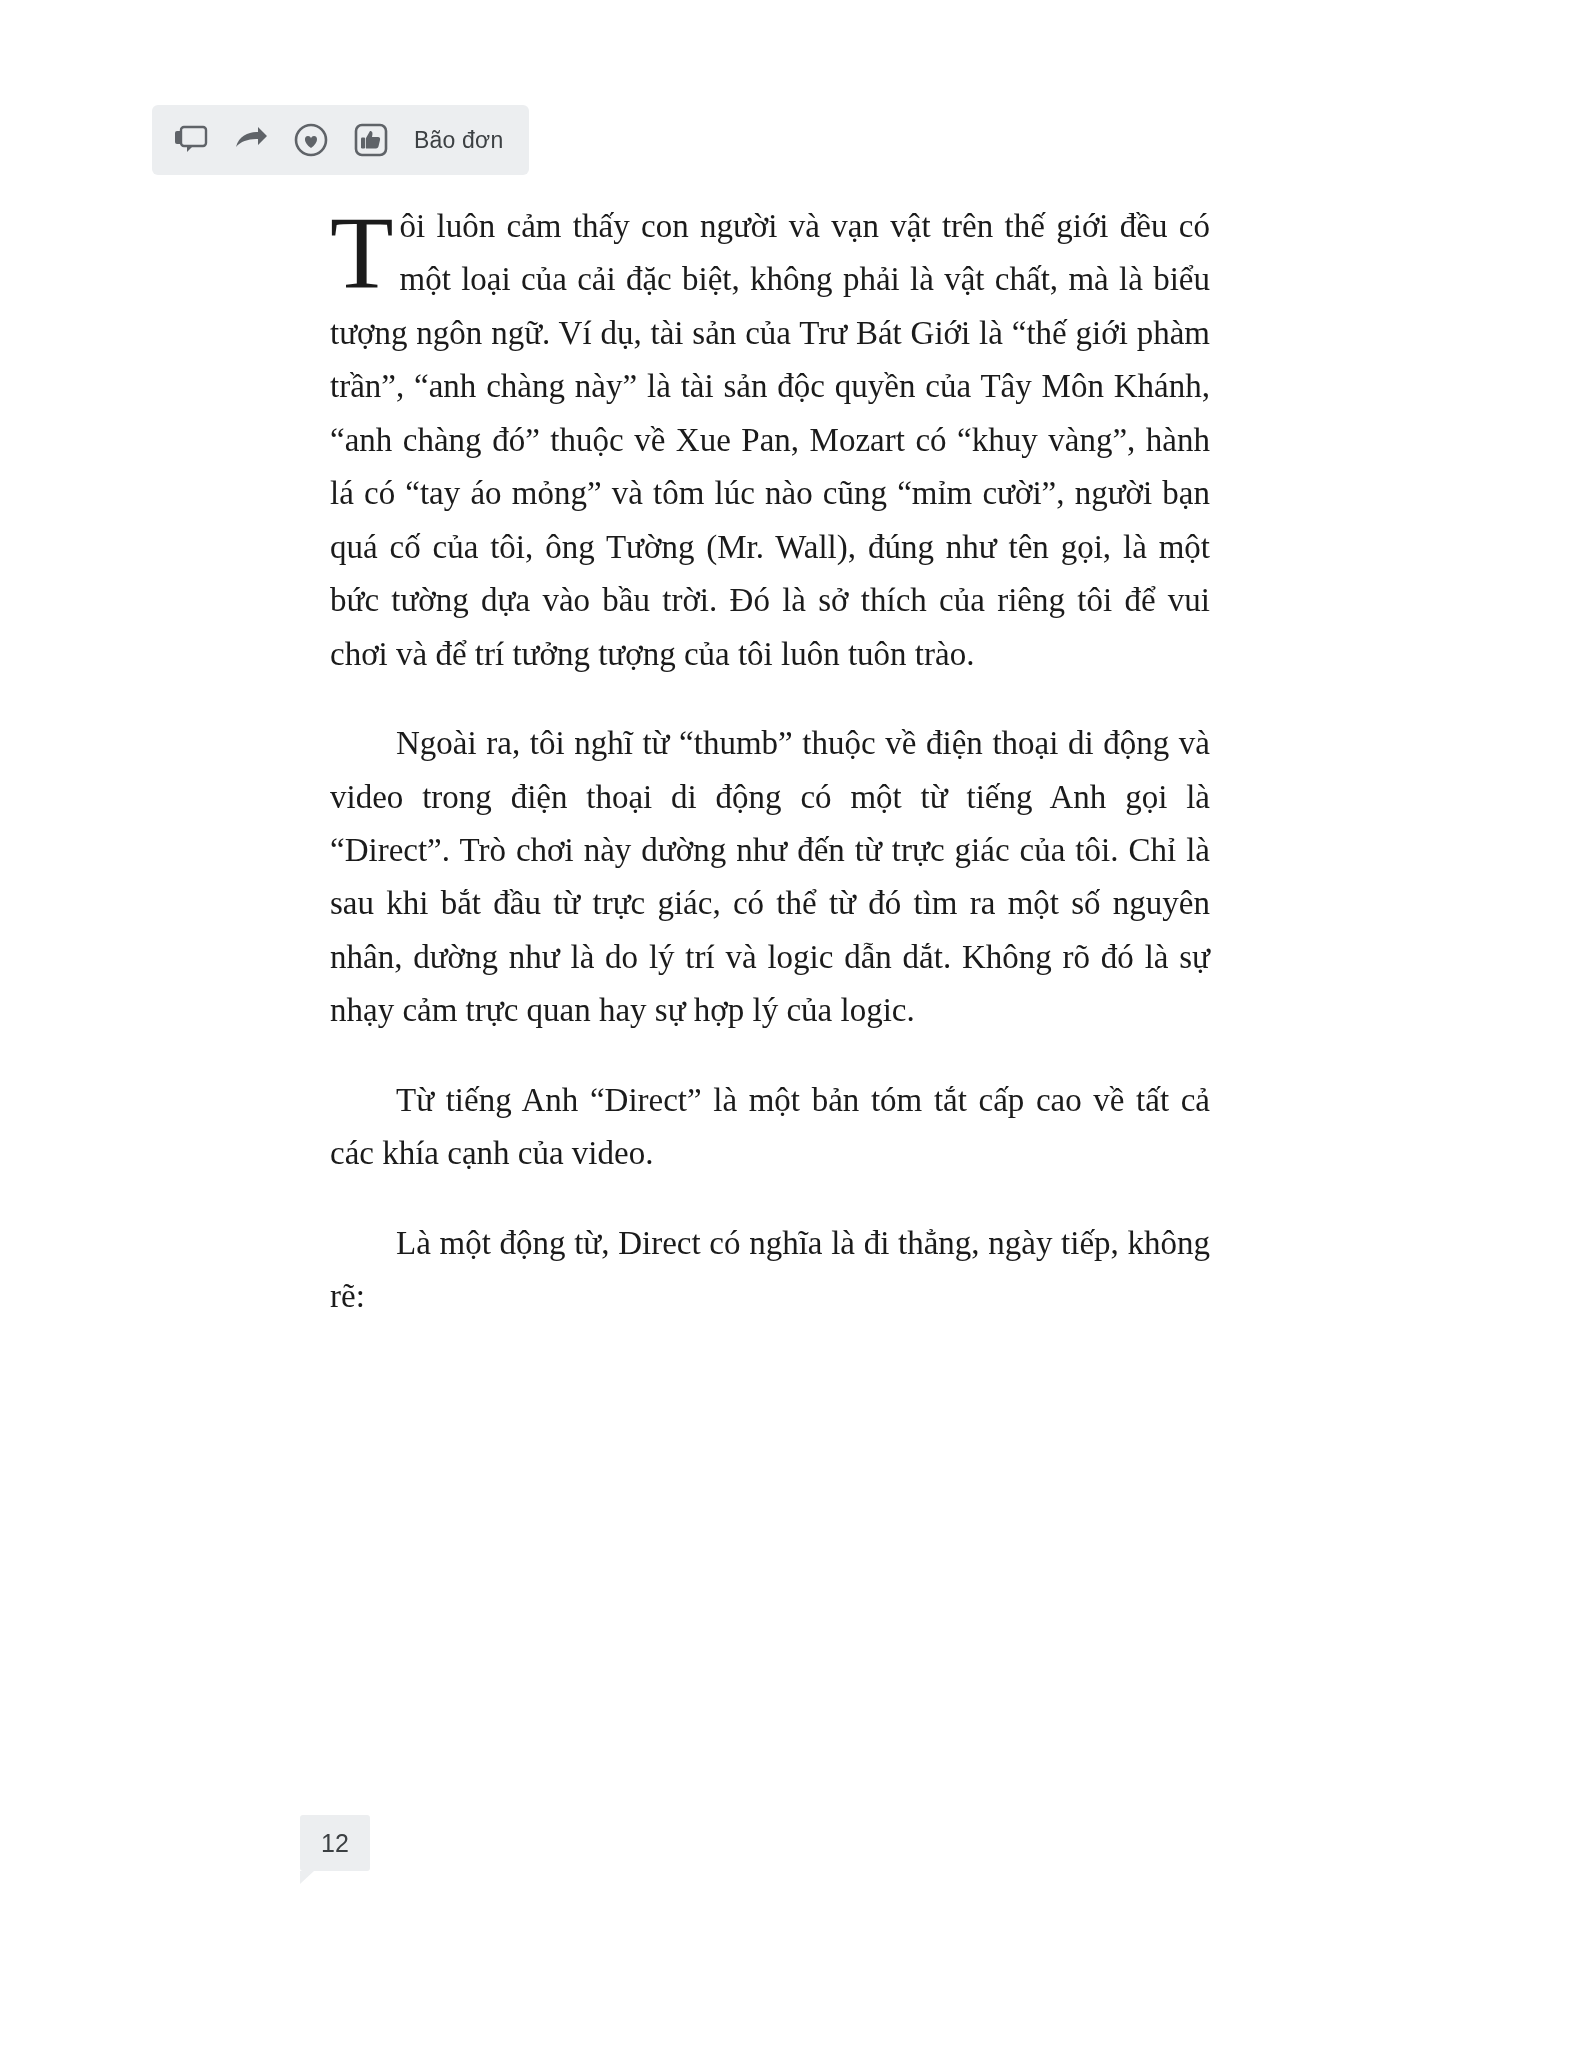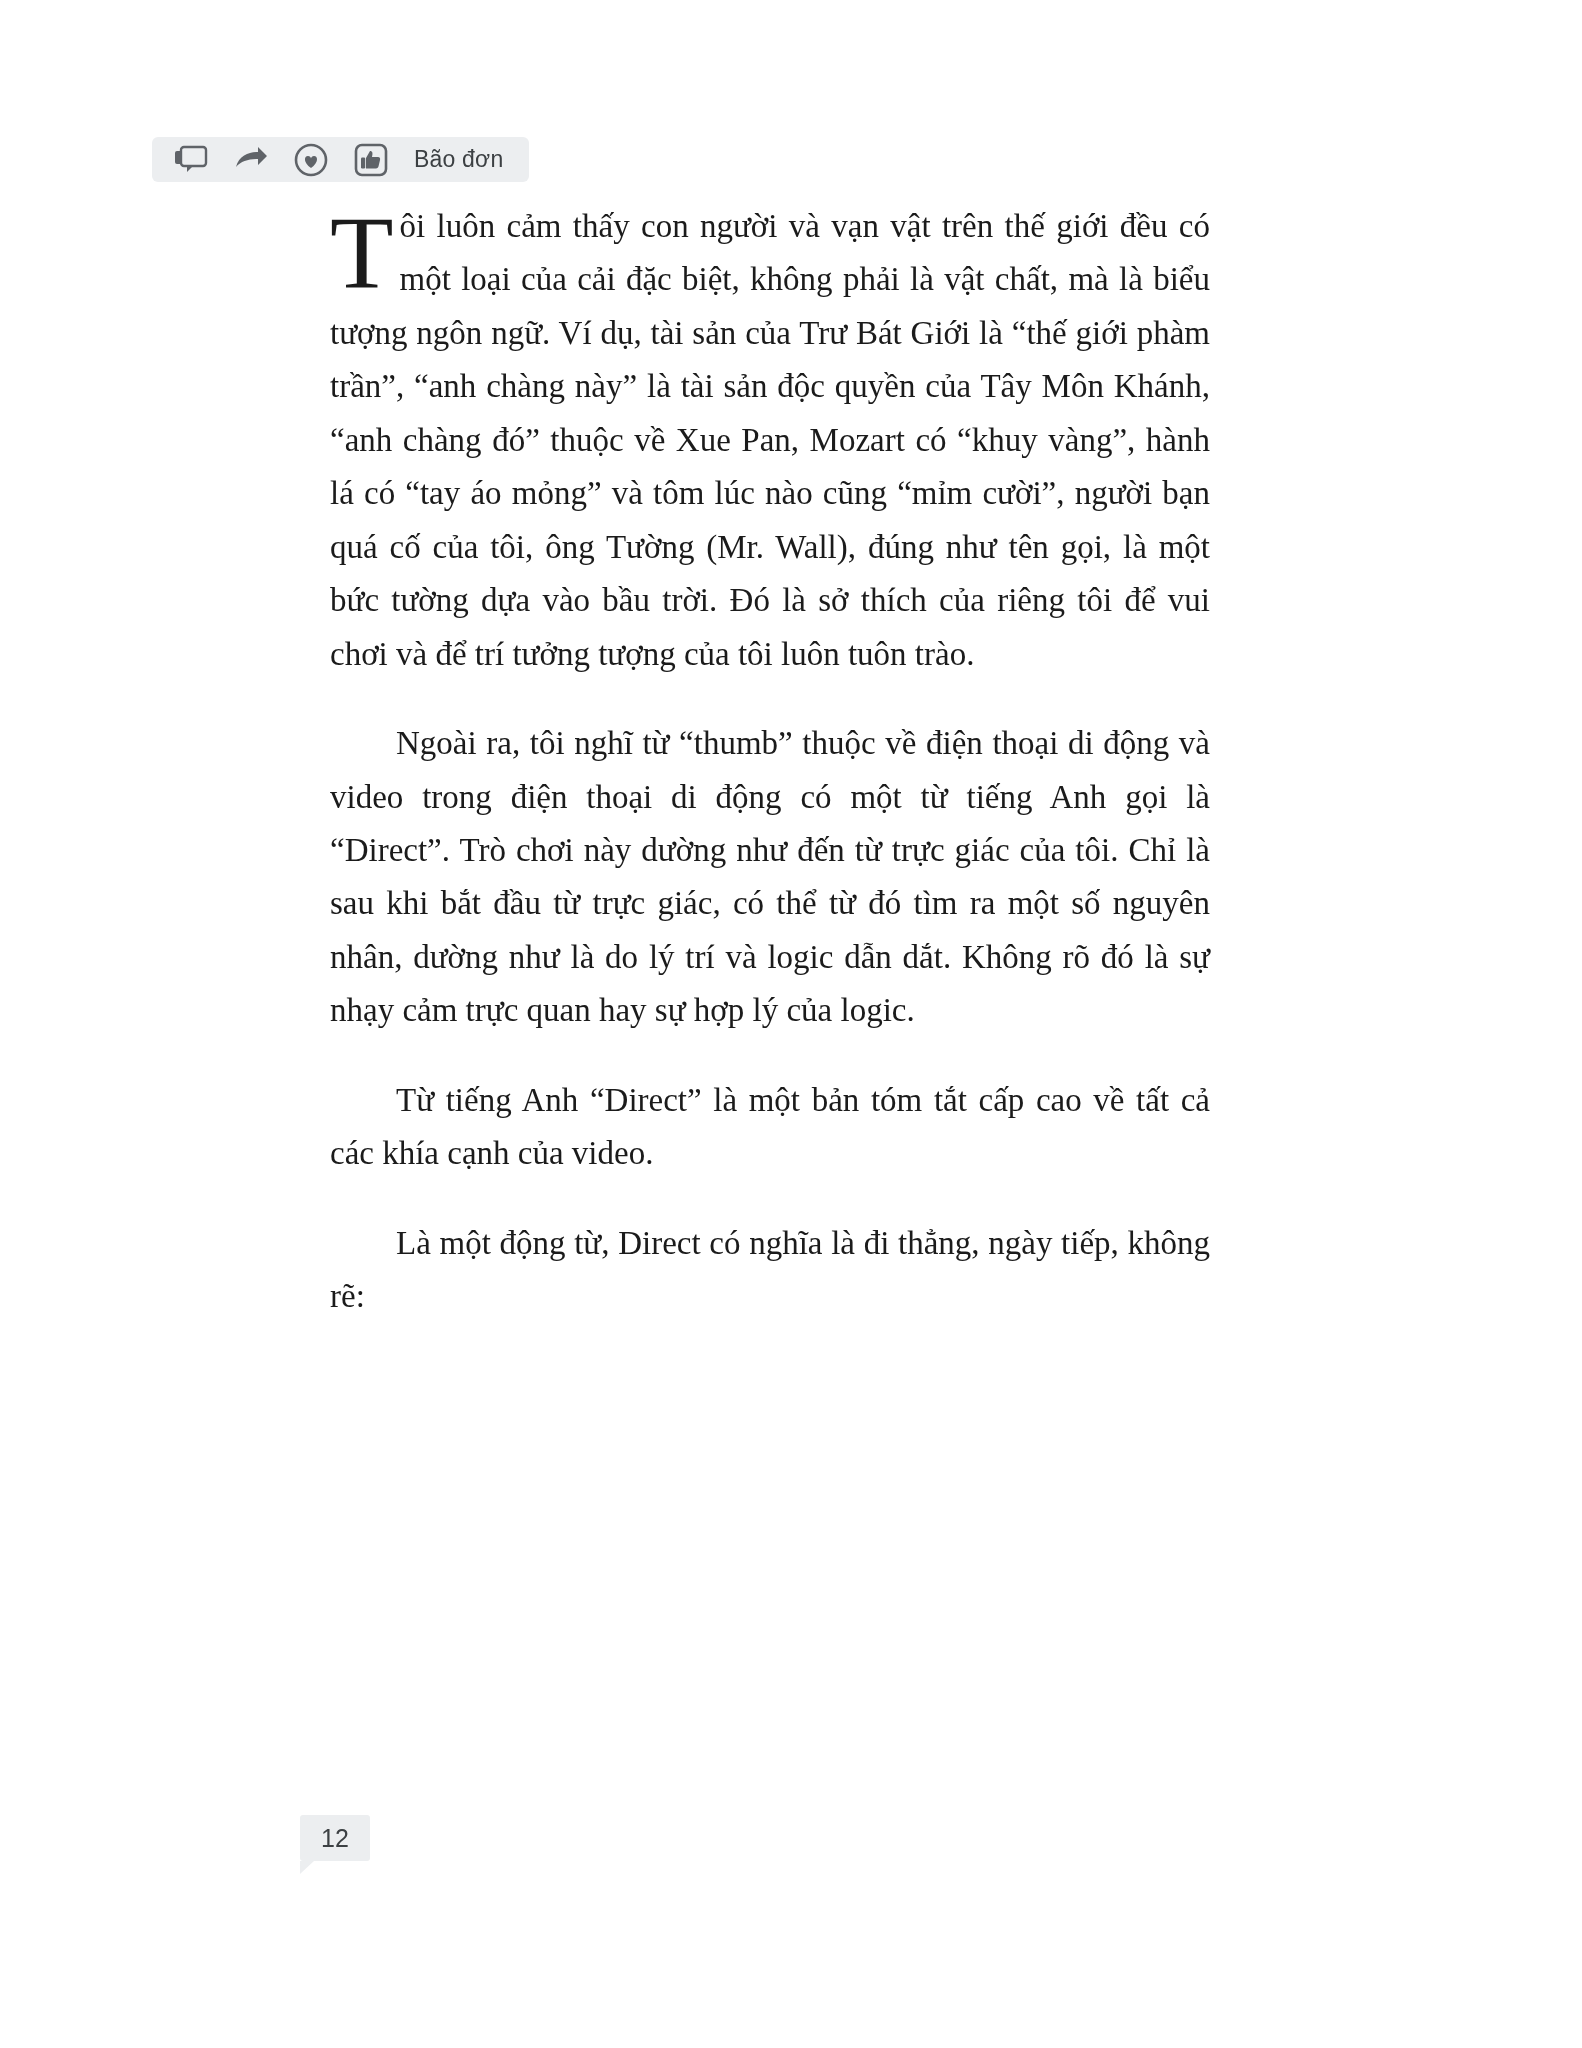--- a/index.html
+++ b/index.html
@@ -20,28 +20,27 @@
     position: absolute;
     inset: 0;
     background: #ffffff;
   }
 
   
   .toolbar {
     position: absolute;
     left: 152px;
     top: 105px;
-    height: 45px;
+    height: 70px;
     display: flex;
     align-items: center;
     gap: 22px;
     background: #eceef0;
     border-radius: 6px;
     padding: 0 26px 0 20px;
-    margin-top: 32px;
   }
   .tb-icon {
     width: 38px;
     height: 38px;
     display: flex;
     align-items: center;
     justify-content: center;
     color: #5f6368;
   }
   .tb-icon svg { display: block; }
@@ -107,21 +106,21 @@
     font-size: 26px;
     color: #1b1b1b;
   }
 
   
   .page-number {
     position: absolute;
     left: 300px;
     top: 1815px;
     width: 70px;
-    height: 46px;
+    height: 56px;
     background: #eceef0;
     border-radius: 3px;
     display: flex;
     align-items: center;
     justify-content: center;
     font-family: "Liberation Sans", sans-serif;
     font-size: 25px;
     color: #3c4043;
   }
   .page-number::after {

